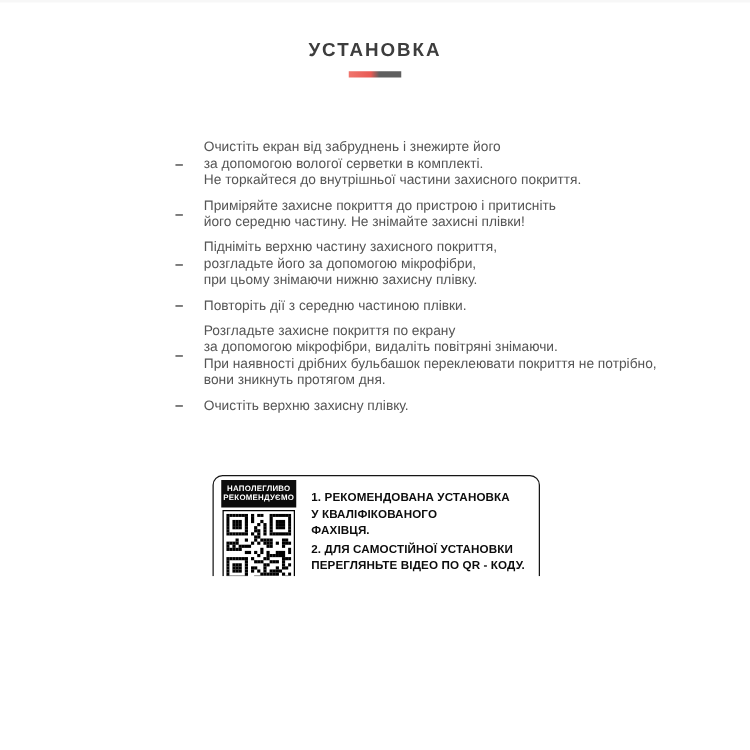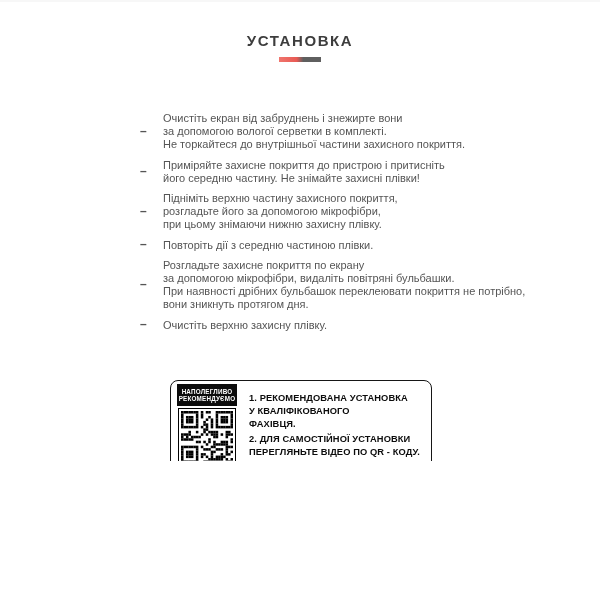--- a/index.html
+++ b/index.html
@@ -72,21 +72,21 @@
 <body>
 
 <div class="page">
 
   <h1 class="title">УСТАНОВКА</h1>
   <div class="title-divider" style="background: linear-gradient(to right, rgb(240, 117, 109), rgb(232, 90, 84) 42%, rgb(95, 95, 95) 58%, rgb(95, 95, 95));"></div>
 
   <ul class="steps">
     <li>
       <span class="dash">–</span>
-      <span class="step-text">Очистіть екран від забруднень і знежирте вони
+      <span class="step-text">Очистіть екран від забруднень і знежирте його
 за допомогою вологої серветки в комплекті.
 Не торкайтеся до внутрішньої частини захисного покриття.</span>
     </li>
     <li>
       <span class="dash">–</span>
       <span class="step-text">Приміряйте захисне покриття до пристрою і притисніть
 його середню частину. Не знімайте захисні плівки!</span>
     </li>
     <li>
       <span class="dash">–</span>
@@ -94,21 +94,21 @@
 розгладьте його за допомогою мікрофібри,
 при цьому знімаючи нижню захисну плівку.</span>
     </li>
     <li>
       <span class="dash">–</span>
       <span class="step-text">Повторіть дії з середню частиною плівки.</span>
     </li>
     <li>
       <span class="dash">–</span>
       <span class="step-text">Розгладьте захисне покриття по екрану
-за допомогою мікрофібри, видаліть повітряні бульбашки.
+за допомогою мікрофібри, видаліть повітряні знімаючи.
 При наявності дрібних бульбашок переклеювати покриття не потрібно,
 вони зникнуть протягом дня.</span>
     </li>
     <li>
       <span class="dash">–</span>
       <span class="step-text">Очистіть верхню захисну плівку.</span>
     </li>
   </ul>
 
   <div class="rec-box">

